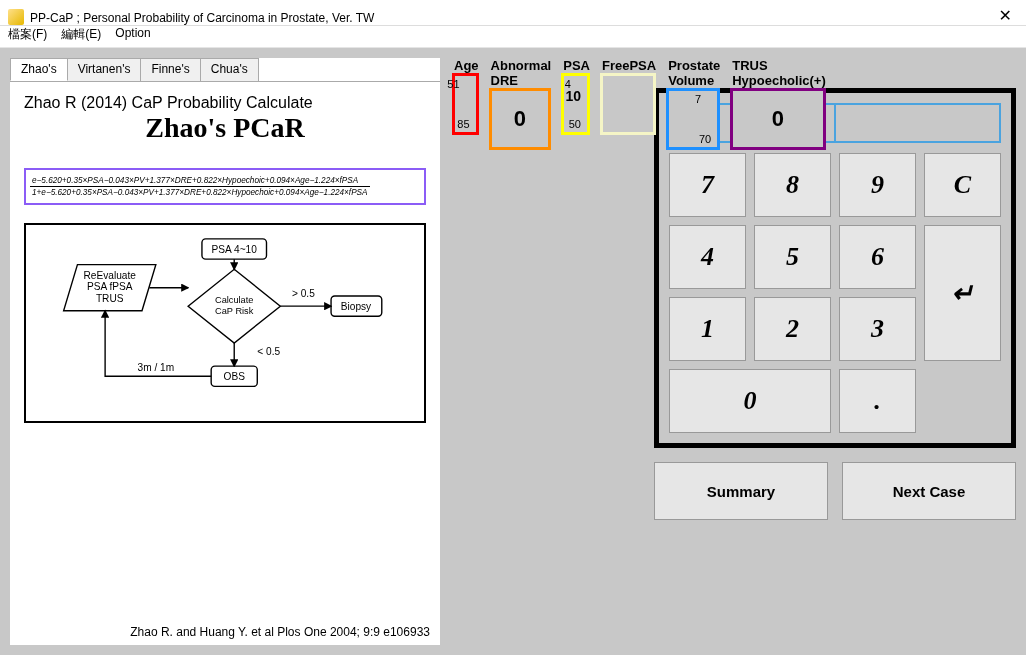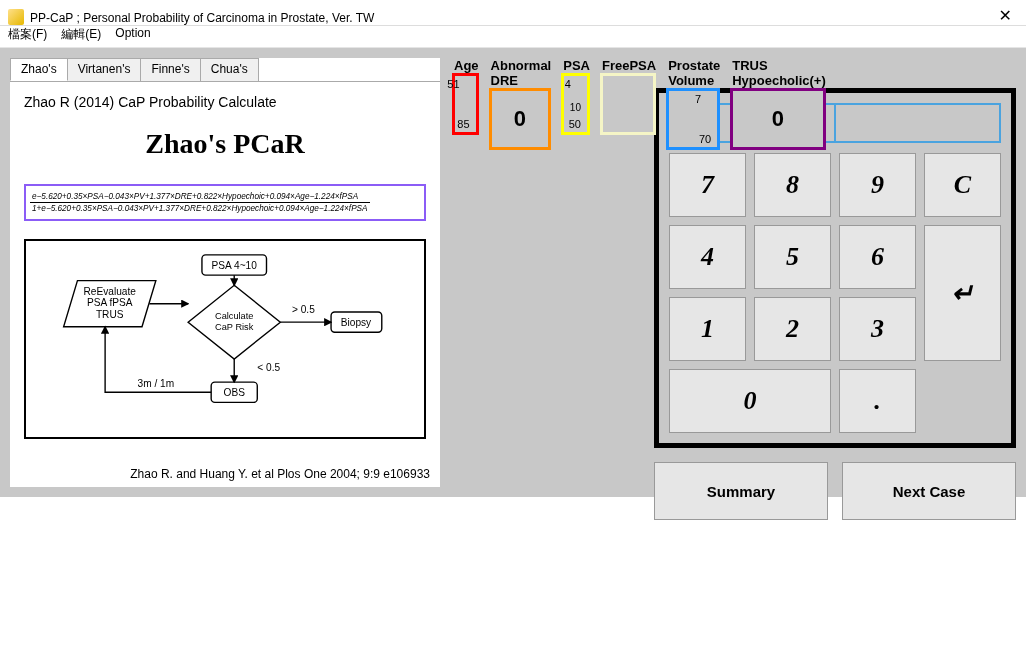--- a/index.html
+++ b/index.html
@@ -5,44 +5,44 @@
   * { box-sizing: border-box; margin: 0; padding: 0; font-family: "Segoe UI", Tahoma, sans-serif; }
   body { background: #fff; width: 1026px; height: 655px; overflow: hidden; }
 
   .titlebar { display: flex; align-items: flex-end; height: 26px; padding: 0 8px; border-bottom: 1px solid #ddd; font-size: 12px; }
   .titlebar .icon { width: 16px; height: 16px; background: linear-gradient(135deg,#ffe08a,#e6b800); border-radius: 2px; margin-right: 6px; }
   .titlebar .title { flex: 1; }
   .titlebar .close { font-size: 16px; padding: 0 6px; cursor: default; }
 
   .menubar { display: flex; gap: 14px; height: 22px; align-items: flex-start; padding: 0 8px; font-size: 12px; border-bottom: 1px solid #e5e5e5; }
 
-  .client { background: #c8c8c8; height: 449px; padding: 10px; display: flex; gap: 12px; }
+  .client { background: #c8c8c8; height: 607px; padding: 10px; display: flex; gap: 12px; }
 
   
   .left { width: 430px; background: #fff; position: relative; display: flex; flex-direction: column; }
   .tabs { display: flex; height: 24px; border-bottom: 1px solid #aaa; font-size: 12px; }
   .tab { padding: 3px 10px; border: 1px solid #aaa; border-bottom: none; margin-right: -1px; background: #f0f0f0; cursor: default; }
   .tab.active { background: #fff; border-bottom: 1px solid #fff; position: relative; z-index: 2; }
   .doc { flex: 1; padding: 12px 14px; font-size: 12px; position: relative; }
-  .doc .hdr { font-size: 14px; margin-bottom: 18px; }
+  .doc .hdr { font-size: 16px; }
   .doc h1 { text-align: center; font-size: 28px; font-weight: 900; margin: 0 0 24px; font-family: Georgia, serif; }
   .formula-box { border: 2px solid #8b5cf6; padding: 6px 4px; margin-bottom: 18px; font-size: 8.2px; font-family: Georgia, serif; font-style: italic; overflow: hidden; white-space: nowrap; }
   .formula-box .fr { display: inline-block; vertical-align: middle; }
   .formula-box .num { display: block; border-bottom: 1.5px solid #000; padding: 0 2px 1px; }
   .formula-box .den { display: block; padding: 1px 2px 0; }
   .flow-box { border: 2px solid #000; padding: 12px 6px 18px; height: 200px; position: relative; }
   .citation { position: absolute; bottom: 6px; right: 10px; font-size: 12px; }
 
   
   .mid { width: 190px; display: flex; flex-direction: row; gap: 10px; }
   .fld-label { font-size: 13px; font-weight: 700; margin-left: 2px; }
   .fld { height: 62px; background: #c8c8c8; position: relative; }
   .fld .val-tr { position: absolute; top: 2px; right: 16px; font-size: 11px; }
   .fld .val-br { position: absolute; bottom: 2px; right: 6px; font-size: 11px; }
-  .fld .val-mr { position: absolute; top: 26px; right: 6px; font-size: 10px; }
+  .fld .val-mr { position: absolute; top: 12px; right: 6px; font-size: 14px; font-weight: bold; }
   .fld .val-c  { position: absolute; top: 50%; left: 50%; transform: translate(-50%,-50%); font-size: 22px; font-weight: 700; }
   .b-red    { border: 3px solid #ff0000; }
   .b-orange { border: 3px solid #ff8c00; }
   .b-yellow { border: 3px solid #ffff00; }
   .b-cream  { border: 3px solid #f5f5c6; }
   .b-blue   { border: 3px solid #1e90ff; }
   .b-purple { border: 3px solid #800080; }
 
   
   .right { flex: 1; display: flex; flex-direction: column; gap: 14px; padding-top: 30px; }

